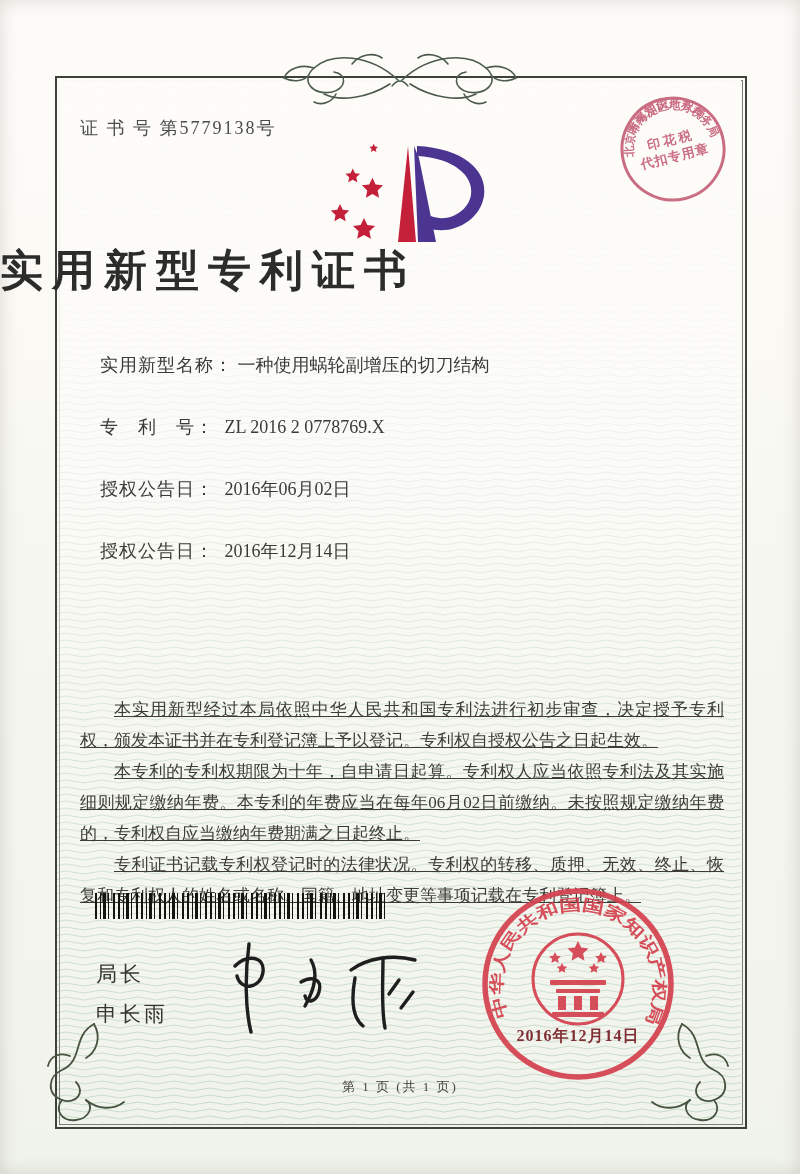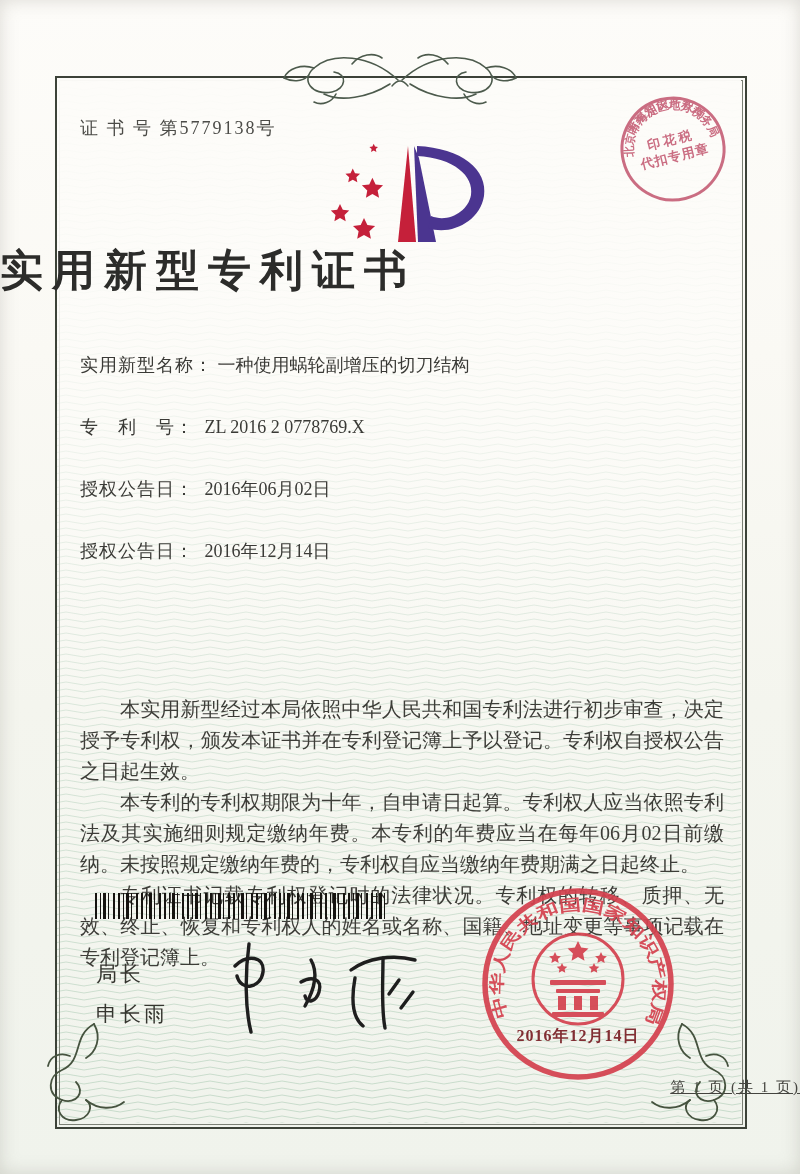--- a/index.html
+++ b/index.html
@@ -16,36 +16,36 @@
   .fade{position:absolute;left:57px;top:78px;width:684px;height:1045px;z-index:1;
         background:linear-gradient(180deg,rgba(253,252,249,.97) 0%,rgba(253,252,249,.9) 22%,
         rgba(253,252,249,.6) 42%,rgba(253,252,249,.25) 65%,rgba(253,252,249,0) 100%);}
   .content{position:absolute;inset:0;z-index:2;}
   
   .cert-no{position:absolute;left:80px;top:116px;font-size:18px;letter-spacing:2px;color:#4c4c48;}
   .title{position:absolute;left:0;top:242px;width:100%;text-align:left;
          font-size:43px;font-weight:700;letter-spacing:9px;color:#2c2c2a;}
   .fields{position:absolute;left:80px;top:352px;width:600px;}
   .field{margin-bottom:35px;font-size:18px;color:#3a3a36;line-height:27px;white-space:nowrap;}
-  .field .lbl{display:inline-block;min-width:120px;letter-spacing:1px;}
-  .paras{position:absolute;left:80px;top:694px;width:644px;font-size:20px;color:#3d3d38;
-         line-height:31px;text-align:justify;}
+  .field .lbl{display:inline-block;min-width:120px;letter-spacing:1px;margin-left:20px;}
+  .paras{position:absolute;left:80px;top:694px;width:644px;font-size:17px;color:#3d3d38;
+         line-height:31px;text-align:justify;text-decoration:underline;}
   .paras p{margin:0;text-indent:2em;}
   .barcode{position:absolute;left:95px;top:893px;width:290px;height:26px;
     background:repeating-linear-gradient(90deg,#15130f 0 2px,transparent 2px 5px,#15130f 5px 6px,
     transparent 6px 8px,#15130f 8px 11px,transparent 11px 13px,#15130f 13px 14px,
     transparent 14px 18px,#15130f 18px 20px,transparent 20px 23px);}
   .signer-title{position:absolute;left:96px;top:960px;font-size:21px;color:#35352f;letter-spacing:3px;}
   .signer-name{position:absolute;left:96px;top:1000px;font-size:21px;color:#35352f;letter-spacing:3px;}
   .sig{position:absolute;left:215px;top:930px;}
   .seal{position:absolute;left:478px;top:884px;opacity:.93;}
   .taxstamp{position:absolute;left:616px;top:92px;opacity:.85;}
   .logo{position:absolute;left:322px;top:140px;}
-  .footer{position:absolute;left:0;top:1078px;width:100%;text-align:right;
-          font-size:15px;color:#44443f;letter-spacing:2px;text-decoration:underline;}
+  .footer{position:absolute;left:0;top:1078px;width:100%;text-align:center;
+          font-size:13px;color:#44443f;letter-spacing:2px;}
   .ornament-top{position:absolute;left:240px;top:42px;z-index:3;}
   .orn-bl{position:absolute;left:36px;top:1018px;z-index:3;}
   .orn-br{position:absolute;left:644px;top:1018px;z-index:3;transform:scaleX(-1);}
 </style>
 </head>
 <body>
 
 <div class="page">
 
   <svg class="waves" width="684" height="1045">

